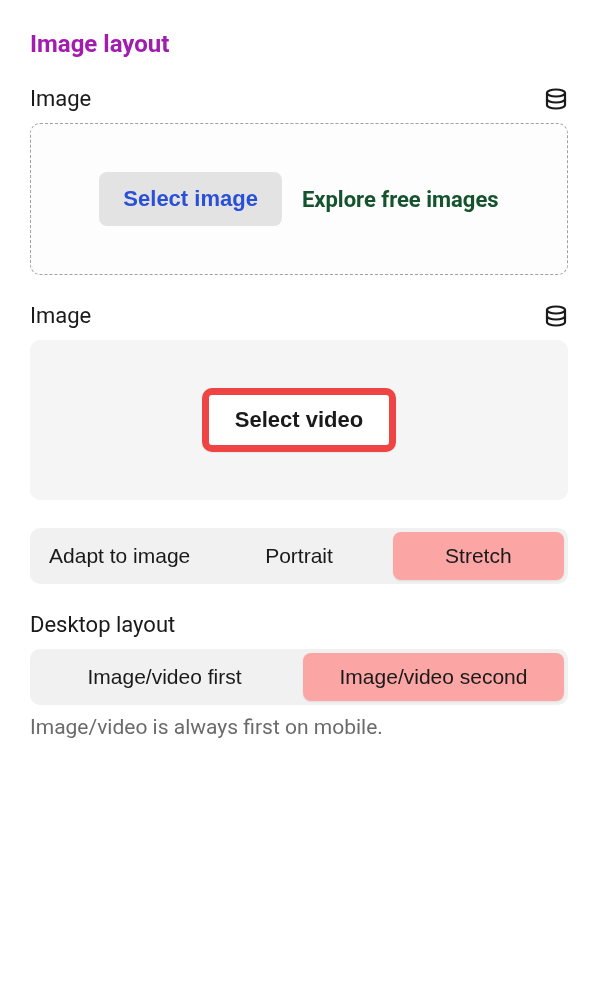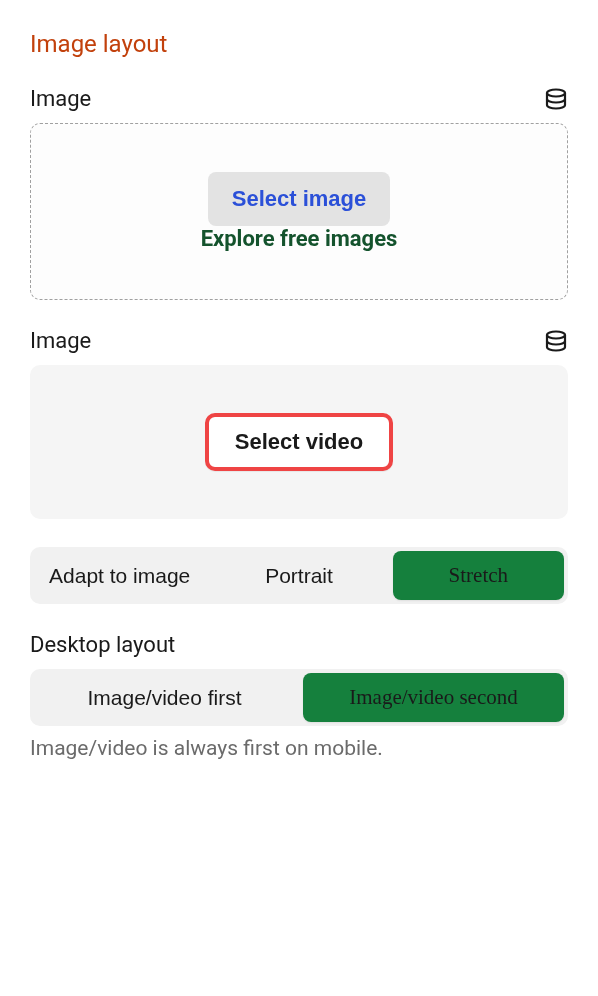--- a/index.html
+++ b/index.html
@@ -5,22 +5,22 @@
   * { box-sizing: border-box; margin: 0; padding: 0; }
   body {
     font-family: -apple-system, BlinkMacSystemFont, "Segoe UI", Roboto, Helvetica, Arial, sans-serif;
     background: #ffffff;
     color: #1a1a1a;
     padding: 30px;
     width: 598px;
   }
   .section-title {
     font-size: 24px;
-    font-weight: 400;
-    color: #c2410c;
+    font-weight: 700;
+    color: #a21caf;
     margin-bottom: 28px;
   }
   .field-block {
     margin-bottom: 28px;
   }
   .field-header {
     display: flex;
     justify-content: space-between;
     align-items: center;
     margin-bottom: 12px;
@@ -36,24 +36,24 @@
     height: 22px;
     display: flex;
     align-items: center;
     justify-content: center;
   }
   .image-dropzone {
     border: 1px dashed #a0a0a0;
     border-radius: 10px;
     background: #fdfdfd;
     display: flex;
-    flex-direction: column;
     align-items: center;
     justify-content: center;
     padding: 48px 20px;
+    gap: 20px;
   }
   .select-image-btn {
     background: #e3e3e3;
     color: #2b50d8;
     font-size: 22px;
     font-weight: 600;
     padding: 14px 24px;
     border: none;
     border-radius: 8px;
     cursor: pointer;
@@ -72,21 +72,21 @@
     align-items: center;
     justify-content: center;
     padding: 48px 20px;
   }
   .select-video-btn {
     background: #ffffff;
     color: #1a1a1a;
     font-size: 22px;
     font-weight: 600;
     padding: 12px 26px;
-    border: 4px solid #ef4444;
+    border: 7px solid #ef4444;
     border-radius: 10px;
     box-shadow: 0 1px 1px rgba(0,0,0,.06);
     cursor: pointer;
   }
   .segmented {
     display: flex;
     background: #f1f1f1;
     border-radius: 10px;
     padding: 4px;
     gap: 8px;
@@ -98,23 +98,22 @@
     font-weight: 400;
     color: #1a1a1a;
     padding: 12px 8px;
     cursor: pointer;
     border-radius: 8px;
     white-space: nowrap;
     background: transparent;
     border: none;
   }
   .segment.active {
-    background: #15803d;
+    background: #fca5a5;
     box-shadow: 0 1px 2px rgba(0,0,0,.08);
-    font-family: Liberation Serif, serif;
   }
   .helper-text {
     font-size: 21px;
     color: #6b6b6b;
     margin-top: 10px;
   }
 </style>
 </head>
 <body>
 

